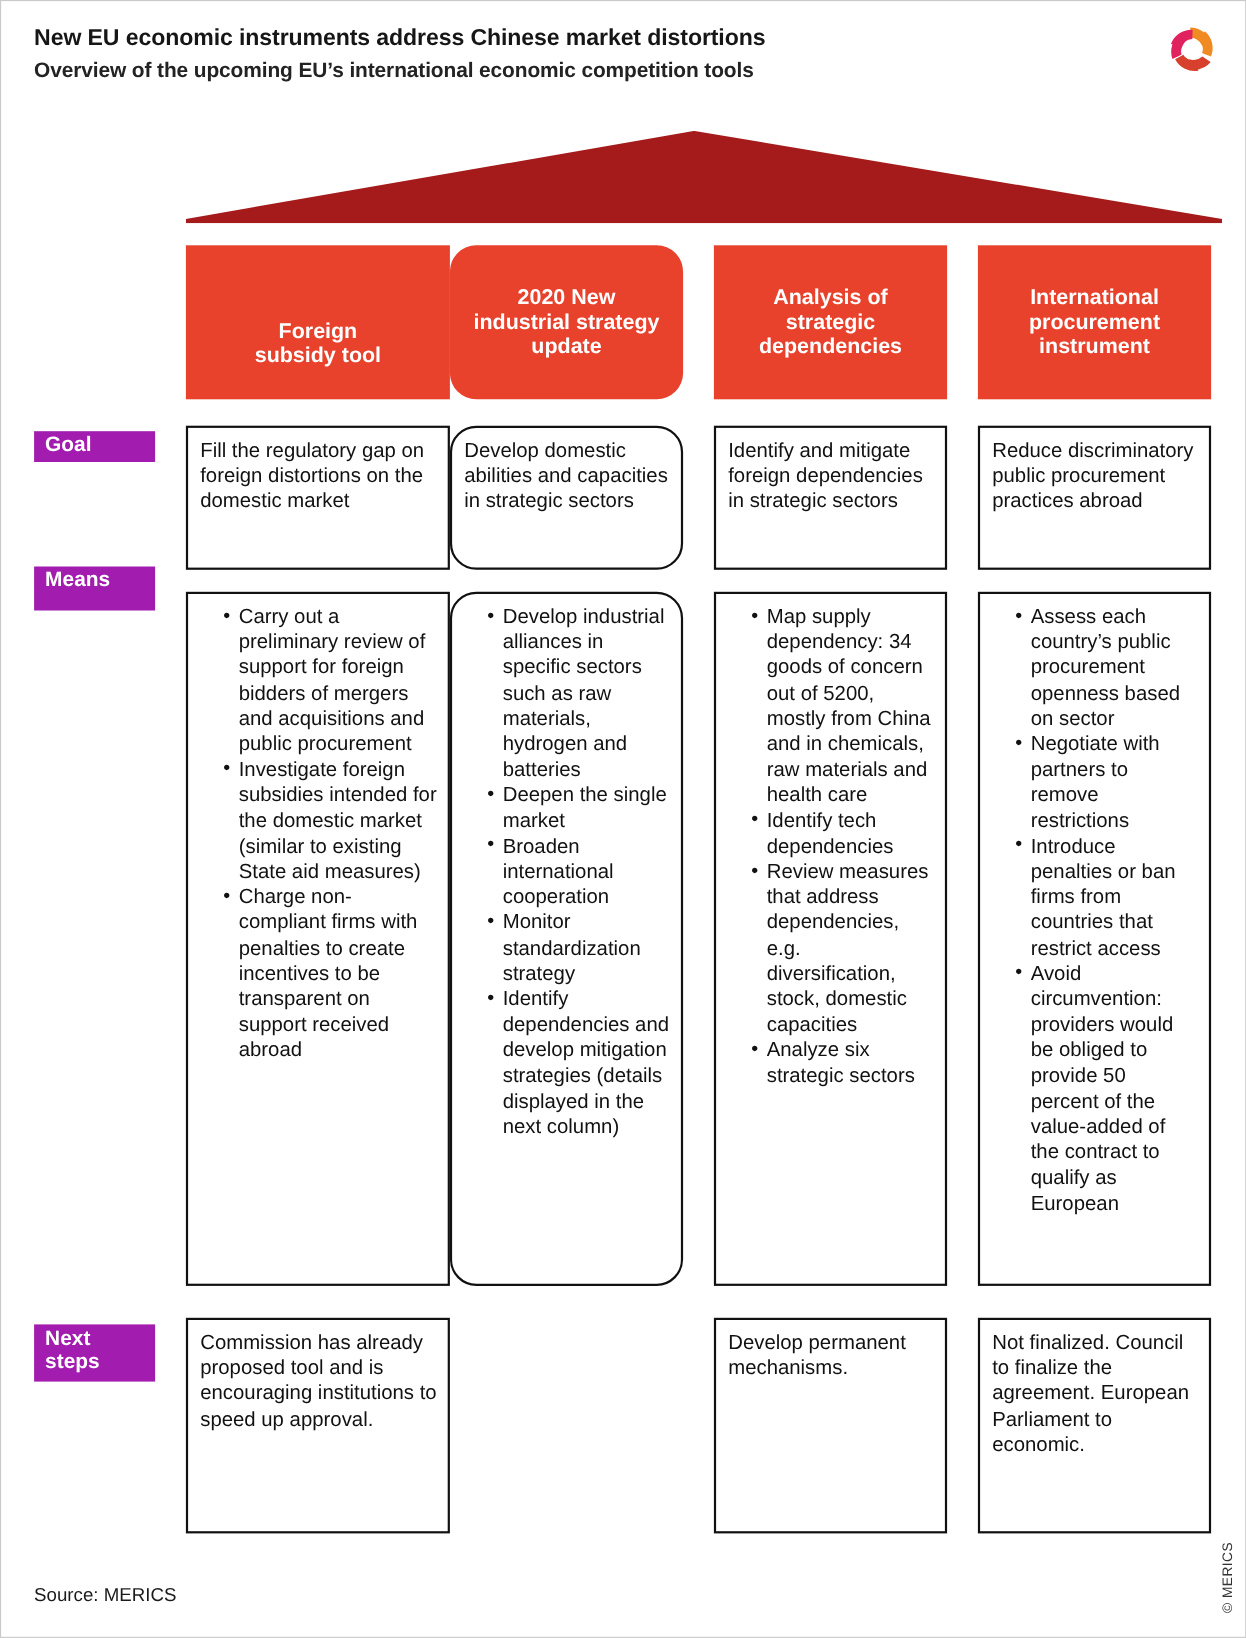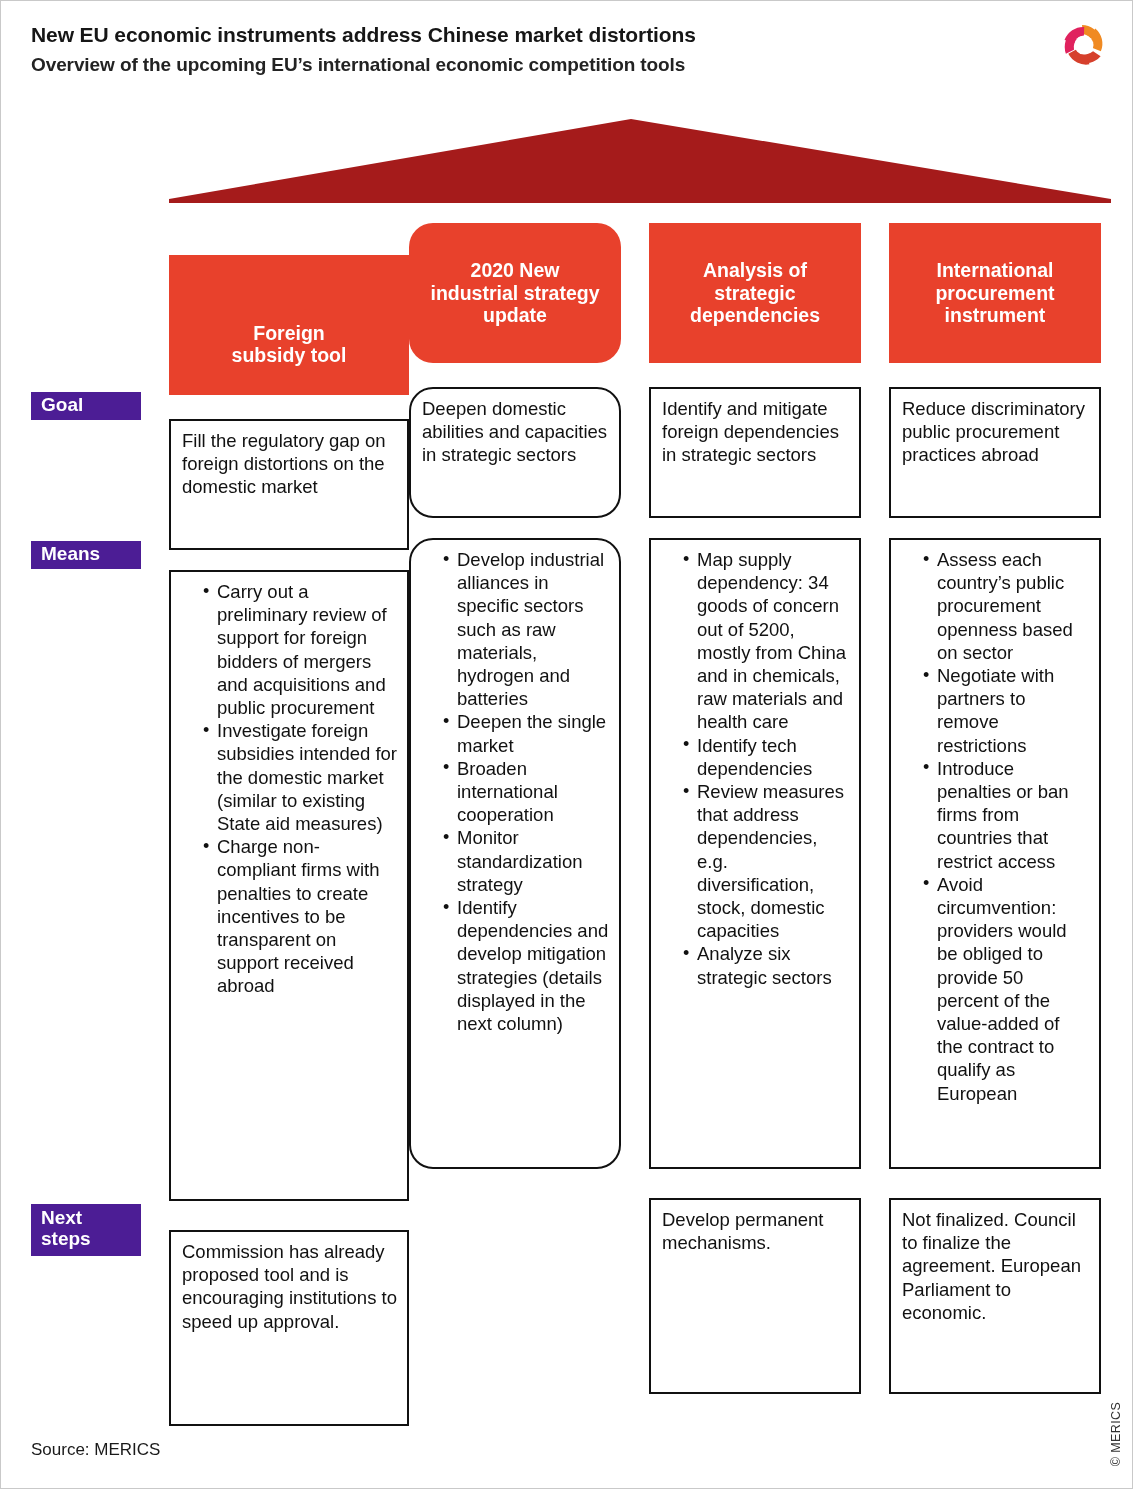--- a/index.html
+++ b/index.html
@@ -54,21 +54,21 @@
 
   
   #roof {
     position: absolute;
     left: 168px; top: 118px;
     width: 942px; height: 84px;
   }
 
   
   .col { position: absolute; }
-  .col-1 { left: 168px;  width: 240px; margin-top: 32px; }
+  .col-1 { left: 168px;  width: 240px; }
   .col-2 { left: 408px;  width: 212px; border-radius: 24px; }
   .col-3 { left: 648px;  width: 212px; }
   .col-4 { left: 888px;  width: 212px; }
 
   .head-box {
     top: 222px;
     height: 140px;
     background: #E8412C;
     color: #ffffff;
     font-size: 19.5px;
@@ -116,30 +116,30 @@
     top: -0.5px;
     font-size: 18px;
     line-height: 1.255;
   }
 
   
   .row-label {
     position: absolute;
     left: 30px;
     width: 110px;
-    background: #4c1d95;
+    background: #a21caf;
     color: #ffffff;
     font-size: 19px;
     font-weight: bold;
     line-height: 1.1;
     box-sizing: border-box;
     padding: 5px 10px 6px 10px;
   }
   #label-goal  { top: 391px;  height: 28px; padding-top: 3px; }
-  #label-means { top: 540px;  height: 28px; padding-top: 3px; }
+  #label-means { top: 514px;  height: 40px; padding-top: 3px; }
   #label-steps { top: 1203px; height: 52px; padding-top: 4px; }
 
   
   #source {
     position: absolute;
     left: 30px; top: 1439px;
     font-size: 17px;
     color: #1a1a1a;
   }
   #copyright {
@@ -224,21 +224,21 @@
   </div>
 
   <div class="col col-2 head-box">
     <div>
       <div>2020 New</div>
       <div>industrial strategy</div>
       <div>update</div>
     </div>
   </div>
   <div class="col col-2 cell goal-cell">
-    <p>Deepen domestic abilities and capacities in strategic sectors</p>
+    <p>Develop domestic abilities and capacities in strategic sectors</p>
   </div>
   <div class="col col-2 cell means-cell">
     <ul class="bullets">
       <li>Develop industrial alliances in specific sectors such as raw materials, hydrogen and batteries</li>
       <li>Deepen the single market</li>
       <li>Broaden international cooperation</li>
       <li>Monitor standardization strategy</li>
       <li>Identify dependencies and develop mitigation strategies (details displayed in the next column)</li>
     </ul>
   </div>

